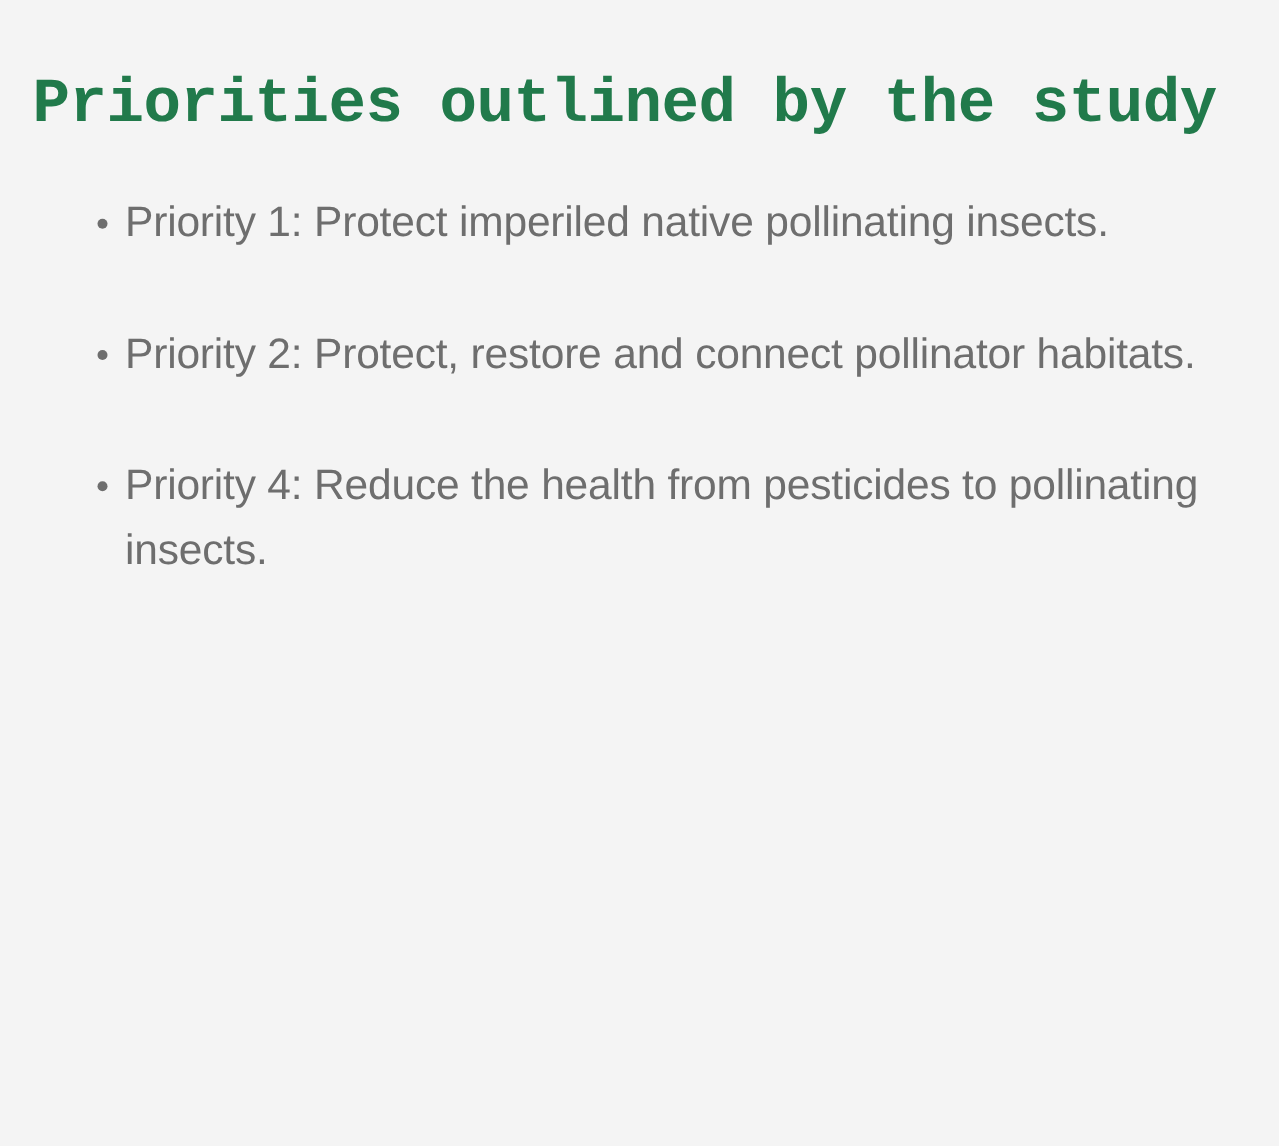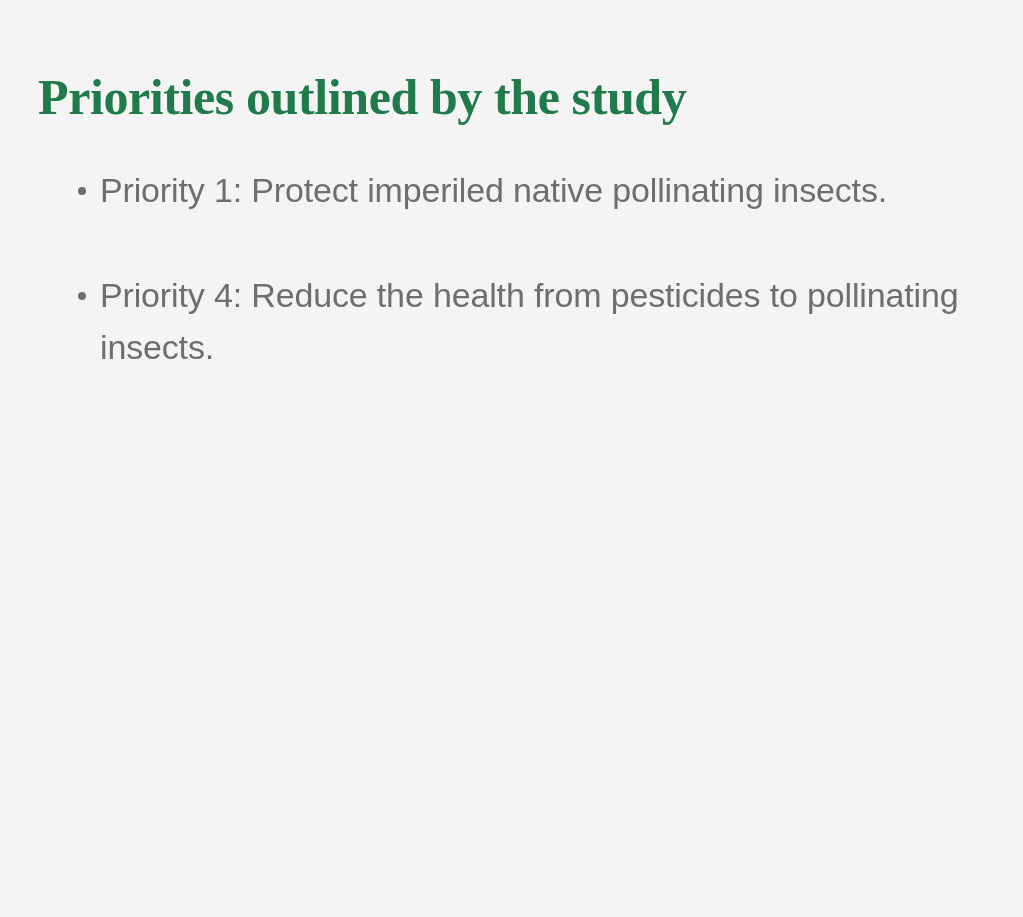--- a/index.html
+++ b/index.html
@@ -20,22 +20,22 @@
     width: 1023px;
     height: 917px;
     background: #f4f4f4;
     padding: 0;
   }
 
   .page-title {
     position: absolute;
     left: 26px;
     top: 56px;
-    margin: 12px;
-    font-family: Liberation Serif, serif;
+    margin: 0;
+    font-family: Liberation Mono, monospace;
     font-size: 50px;
     line-height: 58px;
     font-weight: 700;
     letter-spacing: -0.4px;
     color: #217a4b;
     white-space: nowrap;
   }
 
   .priority-list {
     position: absolute;
@@ -43,21 +43,21 @@
     top: 152px;
     width: 930px;
     margin: 0;
     padding: 0;
     list-style: none;
   }
 
   .priority-item {
     position: relative;
     padding-left: 28px;
-    margin: 12px 0 53px 0;
+    margin: 0 0 53px 0;
     font-family: "Liberation Sans", sans-serif;
     font-size: 34px;
     line-height: 52px;
     font-weight: 400;
     color: #6e6e6e;
     letter-spacing: -0.15px;
   }
 
   .priority-item:last-child {
     margin-bottom: 0;
@@ -84,20 +84,24 @@
 
   <h1 class="page-title">Priorities outlined by the study</h1>
 
   <ul class="priority-list">
 
     <li class="priority-item">
       <span class="bullet-dot"></span>
       <span class="priority-text">Priority 1: Protect imperiled native pollinating insects.</span>
     </li>
 
+    <li class="priority-item">
+      <span class="bullet-dot"></span>
+      <span class="priority-text">Priority 2: Protect, restore and connect pollinator habitats.</span>
+    </li>
 
 
     <li class="priority-item">
       <span class="bullet-dot"></span>
       <span class="priority-text">Priority 4: Reduce the health from pesticides to pollinating insects.</span>
     </li>
 
 
   </ul>
 </div>

